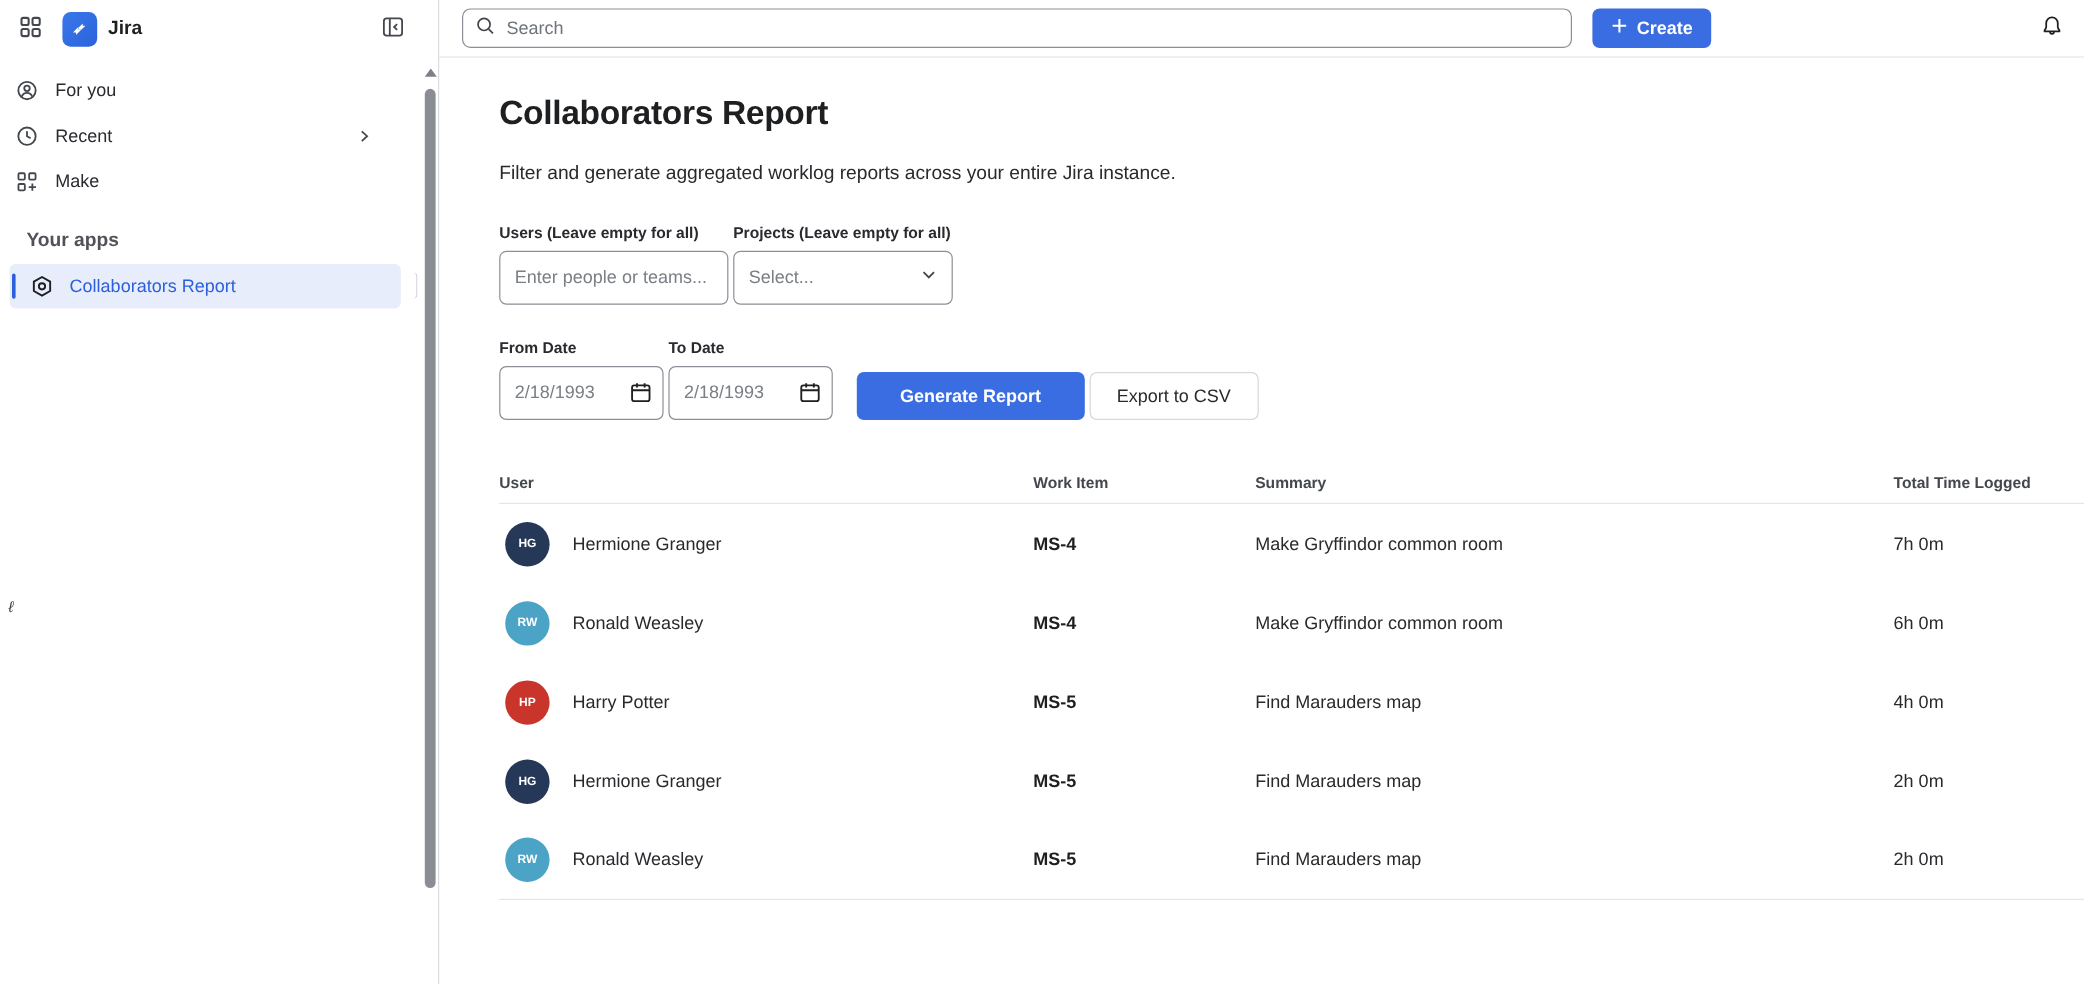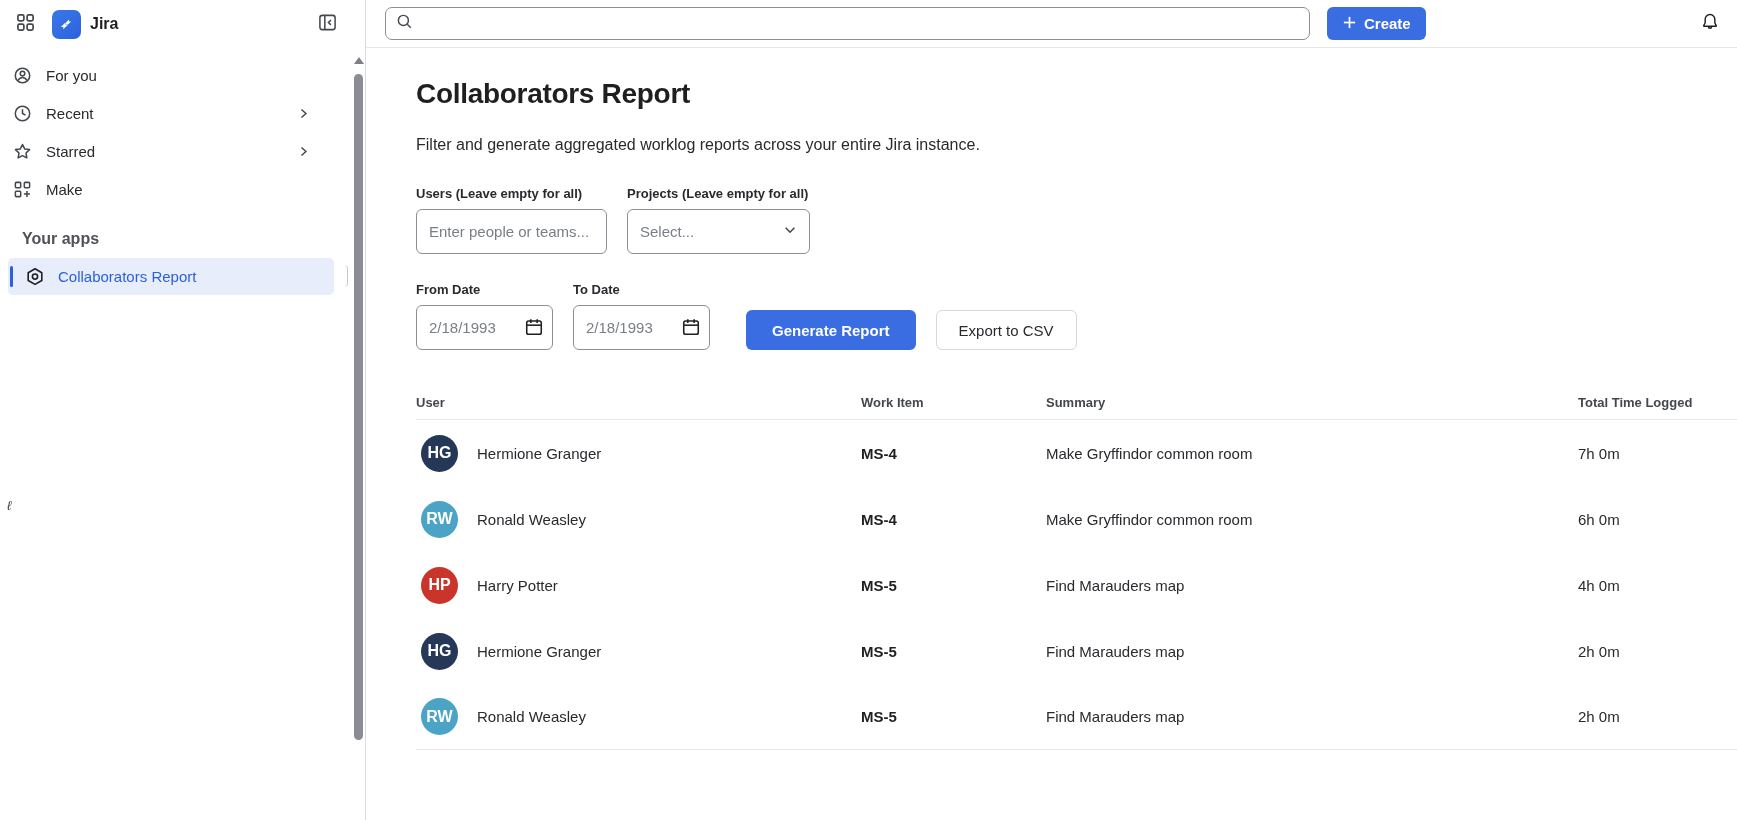--- a/index.html
+++ b/index.html
@@ -44,44 +44,44 @@
   .search-box input { border:none; outline:none; flex:1; margin-left:9px; font-size:15px; font-family:"Liberation Sans", sans-serif; color:#292a2e; background:transparent; }
   .search-box input::placeholder { color:#6f737b; }
   .create-btn { display:flex; align-items:center; gap:7px; margin-left:17px; height:33px; padding:0 15px; border:none; border-radius:6px; background:#3a6ce2; color:#fff; font-size:15px; font-weight:600; font-family:"Liberation Sans", sans-serif; cursor:pointer; }
   .bell-btn { margin-left:auto; margin-right:2px; }
 
   .content { padding:30px 0 0 50px; flex:1; overflow:hidden; }
   .page-title { font-size:28px; font-weight:700; letter-spacing:-0.3px; color:#1e1f21; }
   .page-desc { margin-top:26px; font-size:16px; color:#292a2e; }
 
   .filters { margin-top:32px; }
-  .f-row { display:flex; align-items:flex-end; gap:20px; }
+  .f-row { display:flex; align-items:flex-end; gap:4px; }
   .f-field { display:flex; flex-direction:column; }
   .f-label { font-size:13px; font-weight:700; color:#292a2e; margin-bottom:8px; }
   .f-input { height:45px; border:1px solid #8c8f97; border-radius:6px; padding:0 12px; font-size:15px; font-family:"Liberation Sans", sans-serif; color:#292a2e; outline:none; background:#fff; }
   .f-input::placeholder { color:#7a7e85; }
   .users-input { width:191px; }
   .select-box { width:183px; height:45px; border:1px solid #8c8f97; border-radius:6px; padding:0 12px; display:flex; align-items:center; justify-content:space-between; cursor:pointer; background:#fff; }
   .select-value { font-size:15px; color:#7a7e85; }
   .date-wrap { position:relative; width:137px; }
   .date-wrap input { width:137px; color:#7a7e85; padding-right:18px; }
   .date-cal { position:absolute; right:9px; top:12px; color:#1e1f21; pointer-events:auto; cursor:pointer; }
   .row2 { margin-top:28px; }
-  .btn-primary { height:40px; padding:0 26px; margin-left:16px; border:none; border-radius:6px; background:#3a6ce2; color:#fff; font-size:15px; font-weight:600; font-family:"Liberation Sans", sans-serif; cursor:pointer; }
+  .btn-primary { height:40px; padding:0 36px; margin-left:16px; border:none; border-radius:6px; background:#3a6ce2; color:#fff; font-size:15px; font-weight:600; font-family:"Liberation Sans", sans-serif; cursor:pointer; }
   .btn-secondary { height:40px; padding:0 22px; border:1px solid #d5d8dd; border-radius:6px; background:#fff; color:#292a2e; font-size:15px; font-family:"Liberation Sans", sans-serif; cursor:pointer; }
 
   
   .report-table { margin-top:36px; width:1321px; }
   .thead, .trow { display:grid; grid-template-columns:445px 185px 532px 1fr; align-items:center; }
   .thead { height:34px; border-bottom:1px solid #e4e6ea; }
   .th { font-size:13px; font-weight:700; color:#44474d; }
   .trow { height:66px; }
   .trow:last-child { border-bottom:1px solid #e4e6ea; }
   .user-cell { display:flex; align-items:center; gap:19px; padding-left:5px; }
-  .avatar { width:37px; height:37px; border-radius:50%; display:flex; align-items:center; justify-content:center; color:#fff; font-size:16px; font-weight:700; flex:0 0 37px; }
+  .avatar { width:37px; height:37px; border-radius:50%; display:flex; align-items:center; justify-content:center; color:#fff; font-size:10px; font-weight:700; flex:0 0 37px; }
   .cell { font-size:15px; color:#292a2e; }
   .work-item { font-weight:700; color:#1e1f21; }
 </style>
 </head>
 <body>
 
 <div class="app">
 
   <aside class="sidebar">
     <div class="sidebar-header">
@@ -127,33 +127,20 @@
         <span class="nv-label">For you</span>
       </div>
       <div class="nav-item">
         <span class="nv-icon">
           <svg width="19" height="19" viewBox="0 0 20 20" fill="none" stroke="#44474d" stroke-width="1.6">
             <circle cx="10" cy="10" r="7.6"></circle>
               <polyline points="10,5.6 10,10 13.2,11.8"></polyline>
           </svg>
         </span>
         <span class="nv-label">Recent</span>
-        <span class="nv-chevron">
-          <svg width="13" height="13" viewBox="0 0 16 16" fill="none" stroke="#44474d" stroke-width="1.8">
-              <polyline points="5.5,3 11,8 5.5,13"></polyline>
-            </svg>
-        </span>
-      </div>
-      <div class="nav-item">
-        <span class="nv-icon">
-          <svg width="19" height="19" viewBox="0 0 20 20" fill="none" stroke="#44474d" stroke-width="1.6" stroke-linejoin="round">
-            <path d="M10 2.6 L12.3 7.3 L17.4 8 L13.7 11.6 L14.6 16.7 L10 14.3 L5.4 16.7 L6.3 11.6 L2.6 8 L7.7 7.3 Z"></path>
-          </svg>
-        </span>
-        <span class="nv-label">Starred</span>
         <span class="nv-chevron">
           <svg width="13" height="13" viewBox="0 0 16 16" fill="none" stroke="#44474d" stroke-width="1.8">
               <polyline points="5.5,3 11,8 5.5,13"></polyline>
             </svg>
         </span>
       </div>
       <div class="nav-item">
         <span class="nv-icon">
           <svg width="19" height="19" viewBox="0 0 20 20" fill="none" stroke="#44474d" stroke-width="1.6">
             <rect x="2.5" y="2.5" width="5.6" height="5.6" rx="1"></rect>
@@ -192,20 +179,21 @@
   <div class="main">
 
     <header class="topbar">
       <div class="search-box">
         <span>
           <svg width="17" height="17" viewBox="0 0 20 20" fill="none" stroke="#44474d" stroke-width="1.7">
             <circle cx="8.7" cy="8.7" r="5.9"></circle>
               <line x1="13.2" y1="13.2" x2="17.4" y2="17.4"></line>
           </svg>
         </span>
+        <input type="text" placeholder="Search" style="">
       </div>
       <button class="create-btn">
         <span>
           <svg width="15" height="15" viewBox="0 0 16 16" fill="none" stroke="#ffffff" stroke-width="1.8">
               <line x1="8" y1="2" x2="8" y2="14"></line>
               <line x1="2" y1="8" x2="14" y2="8"></line>
             </svg>
         </span>
         <span>Create</span>
       </button>

